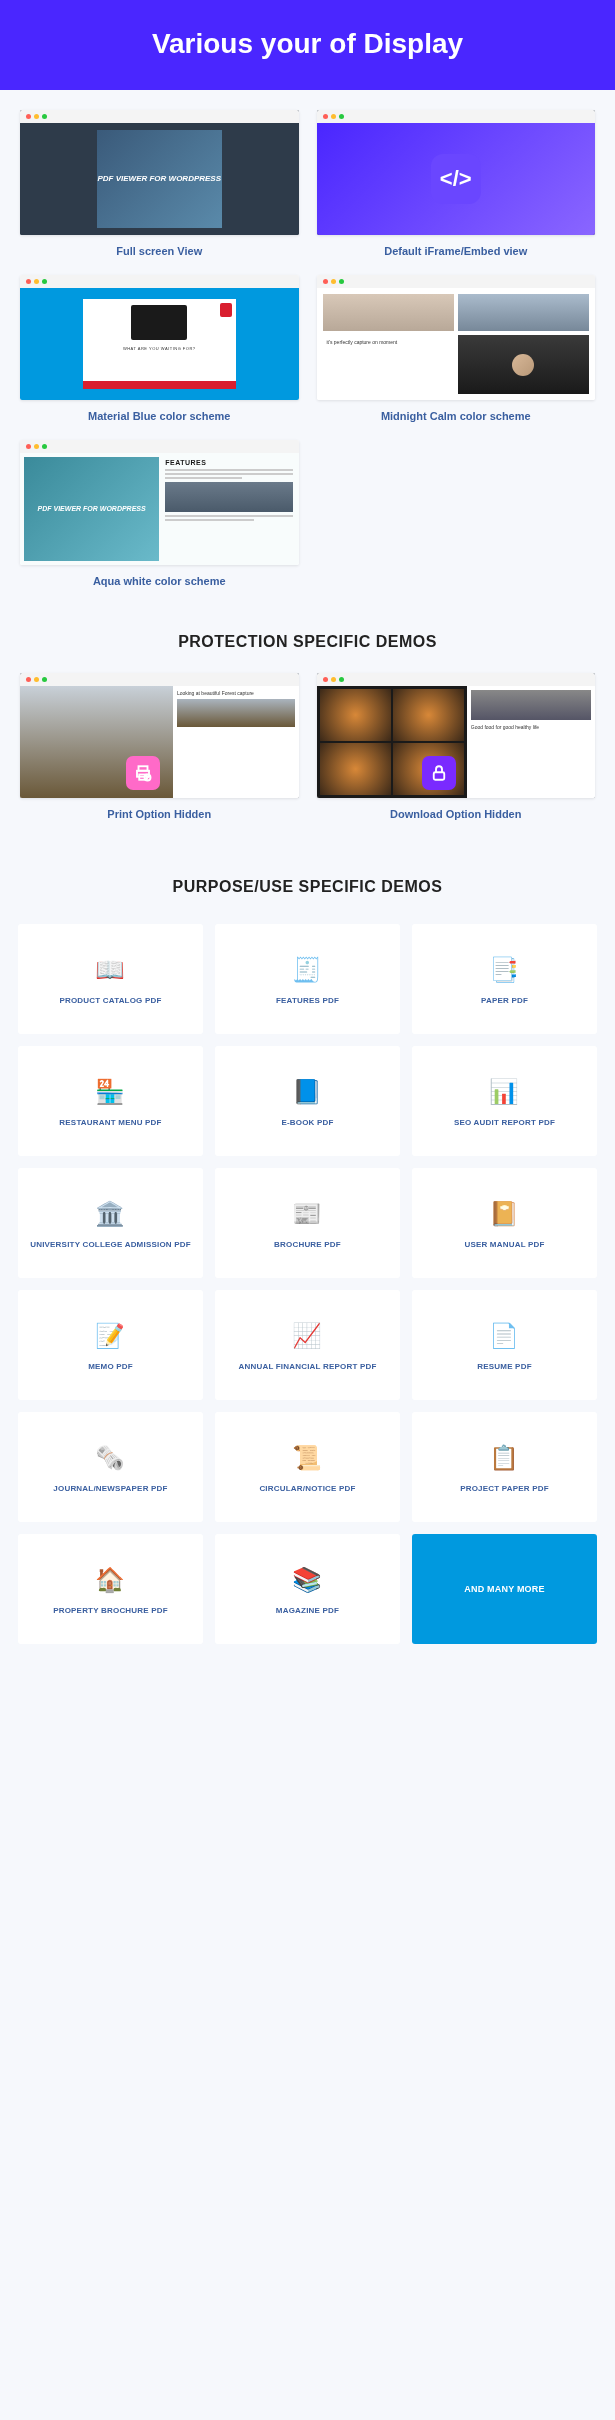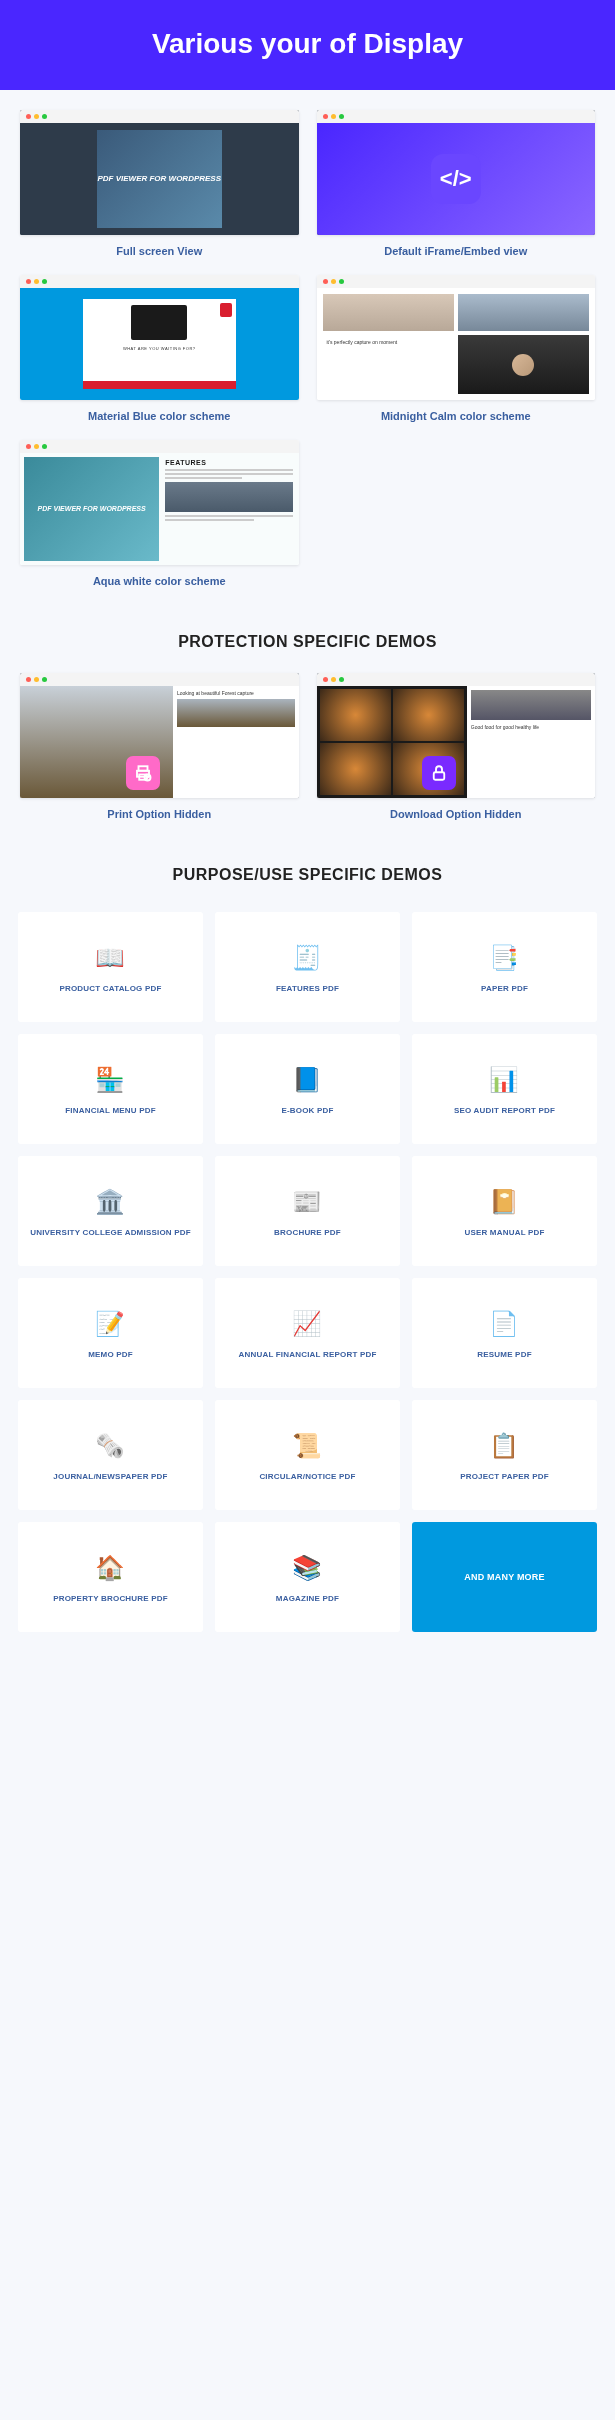--- a/index.html
+++ b/index.html
@@ -231,38 +231,38 @@
               <rect x="5" y="11" width="14" height="10" rx="2"></rect>
               <path d="M8 11V7a4 4 0 0 1 8 0v4"></path>
             </svg>
         </div>
       </div>
       <div class="caption">Download Option Hidden</div>
     </div>
   </div>
 </div>
 
-<h2 class="section-title" style="margin-top:36px;margin-bottom:28px">PURPOSE/USE SPECIFIC DEMOS</h2>
+<h2 class="section-title" style="margin-top:48px;margin-bottom:28px">PURPOSE/USE SPECIFIC DEMOS</h2>
 
 <div class="grid3" id="purpose-grid">
     <div class="tile">
       <div class="icon">📖</div>
       <div class="tile-label">PRODUCT CATALOG PDF</div>
     </div>
     <div class="tile">
       <div class="icon">🧾</div>
       <div class="tile-label">FEATURES PDF</div>
     </div>
     <div class="tile">
       <div class="icon">📑</div>
       <div class="tile-label">PAPER PDF</div>
     </div>
     <div class="tile">
       <div class="icon">🏪</div>
-      <div class="tile-label">FINANCIAL MENU PDF</div>
+      <div class="tile-label">RESTAURANT MENU PDF</div>
     </div>
     <div class="tile">
       <div class="icon">📘</div>
       <div class="tile-label">E-BOOK PDF</div>
     </div>
     <div class="tile">
       <div class="icon">📊</div>
       <div class="tile-label">SEO AUDIT REPORT PDF</div>
     </div>
     <div class="tile">

